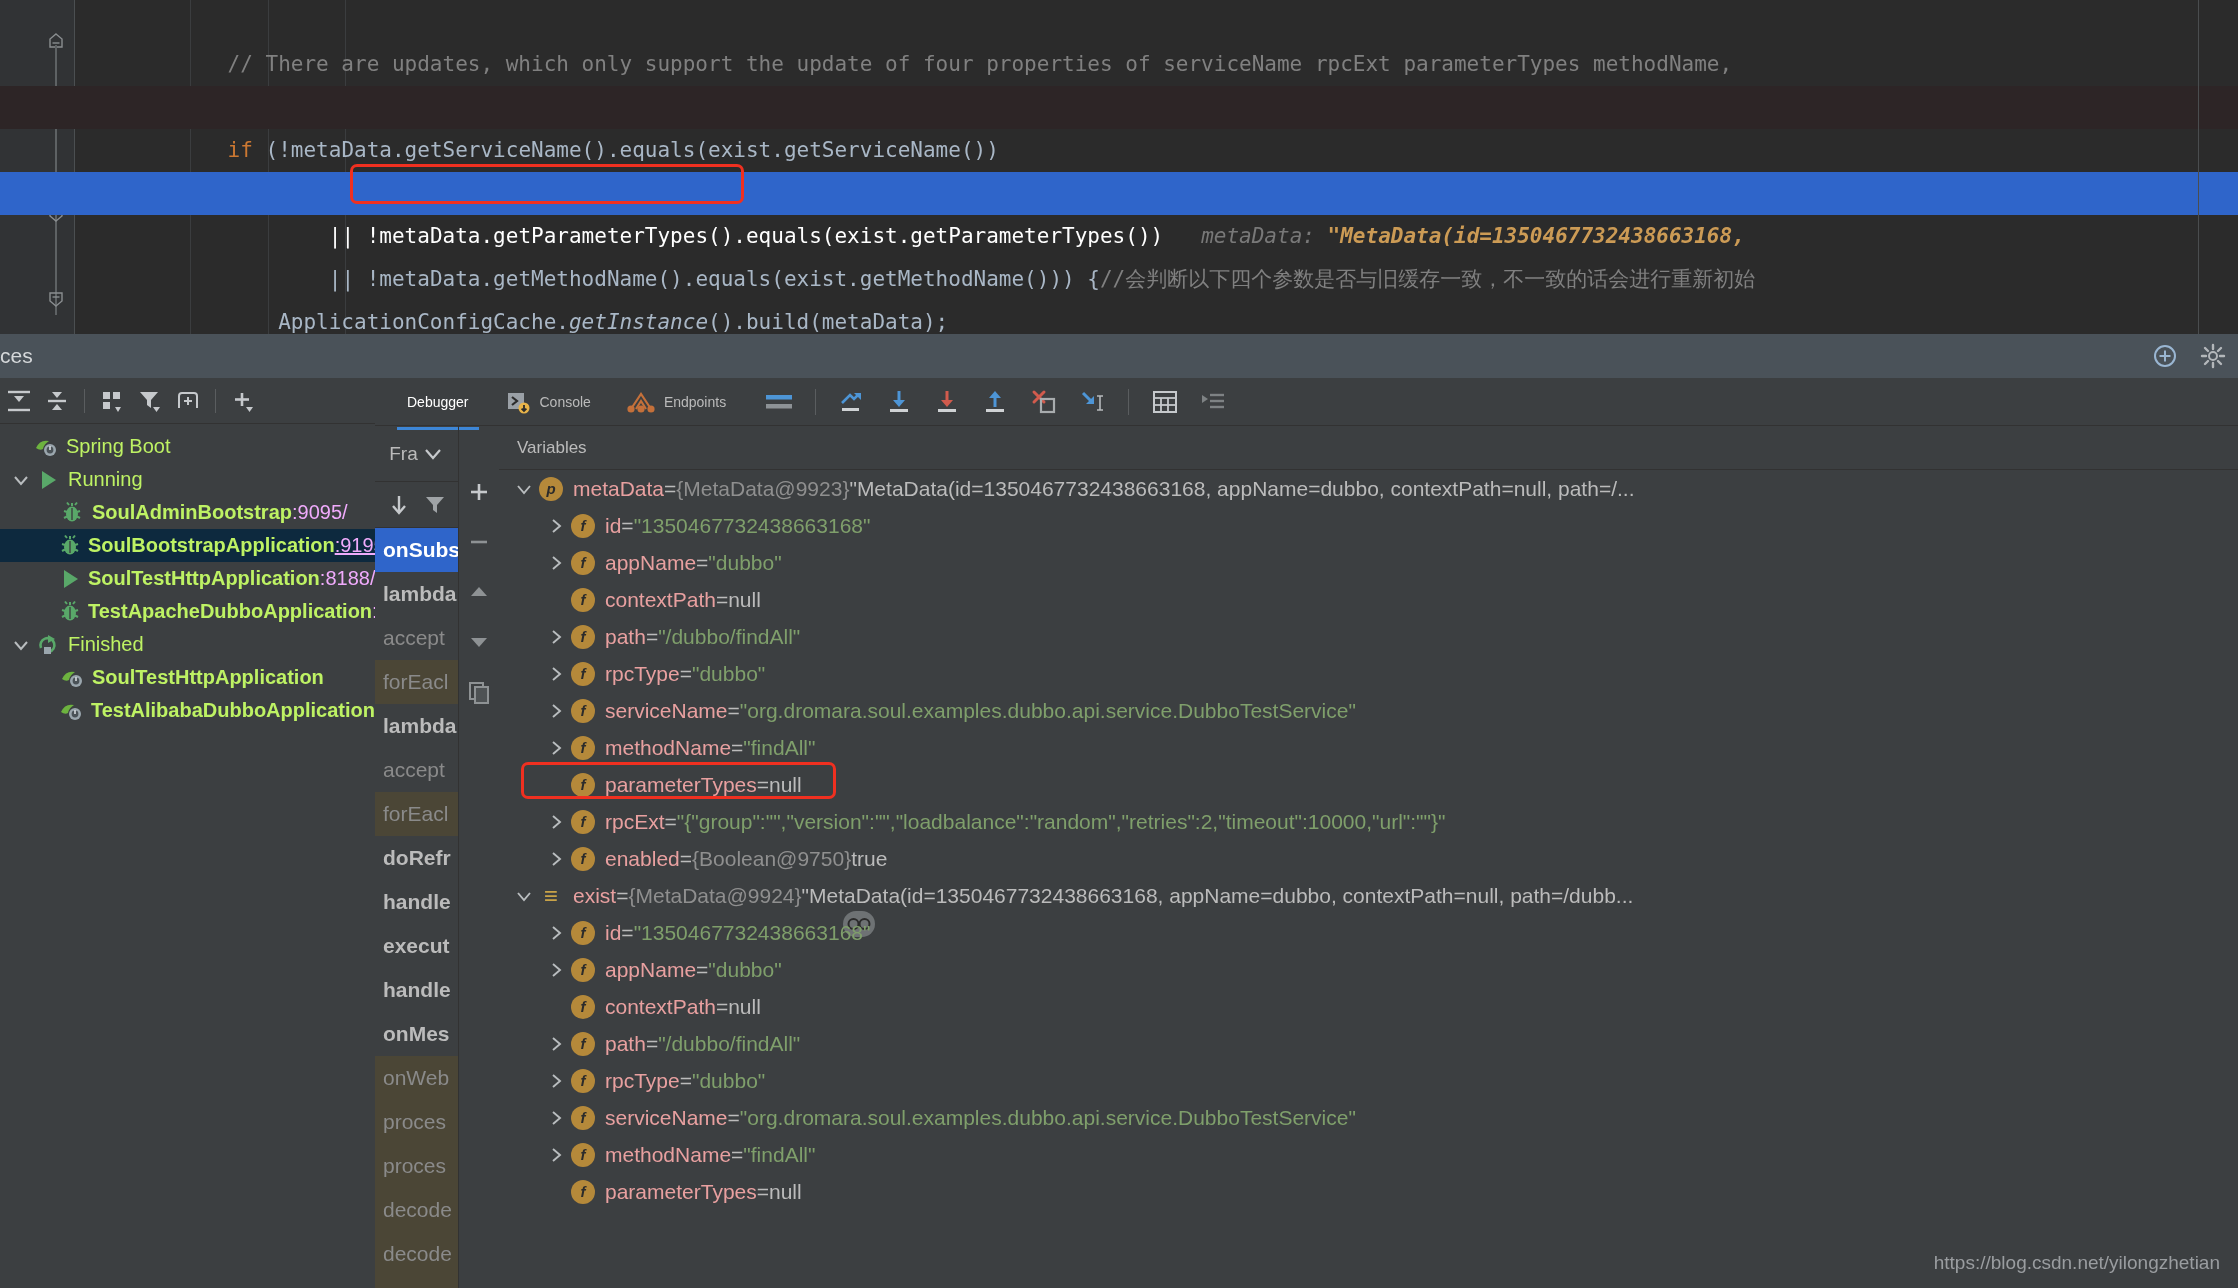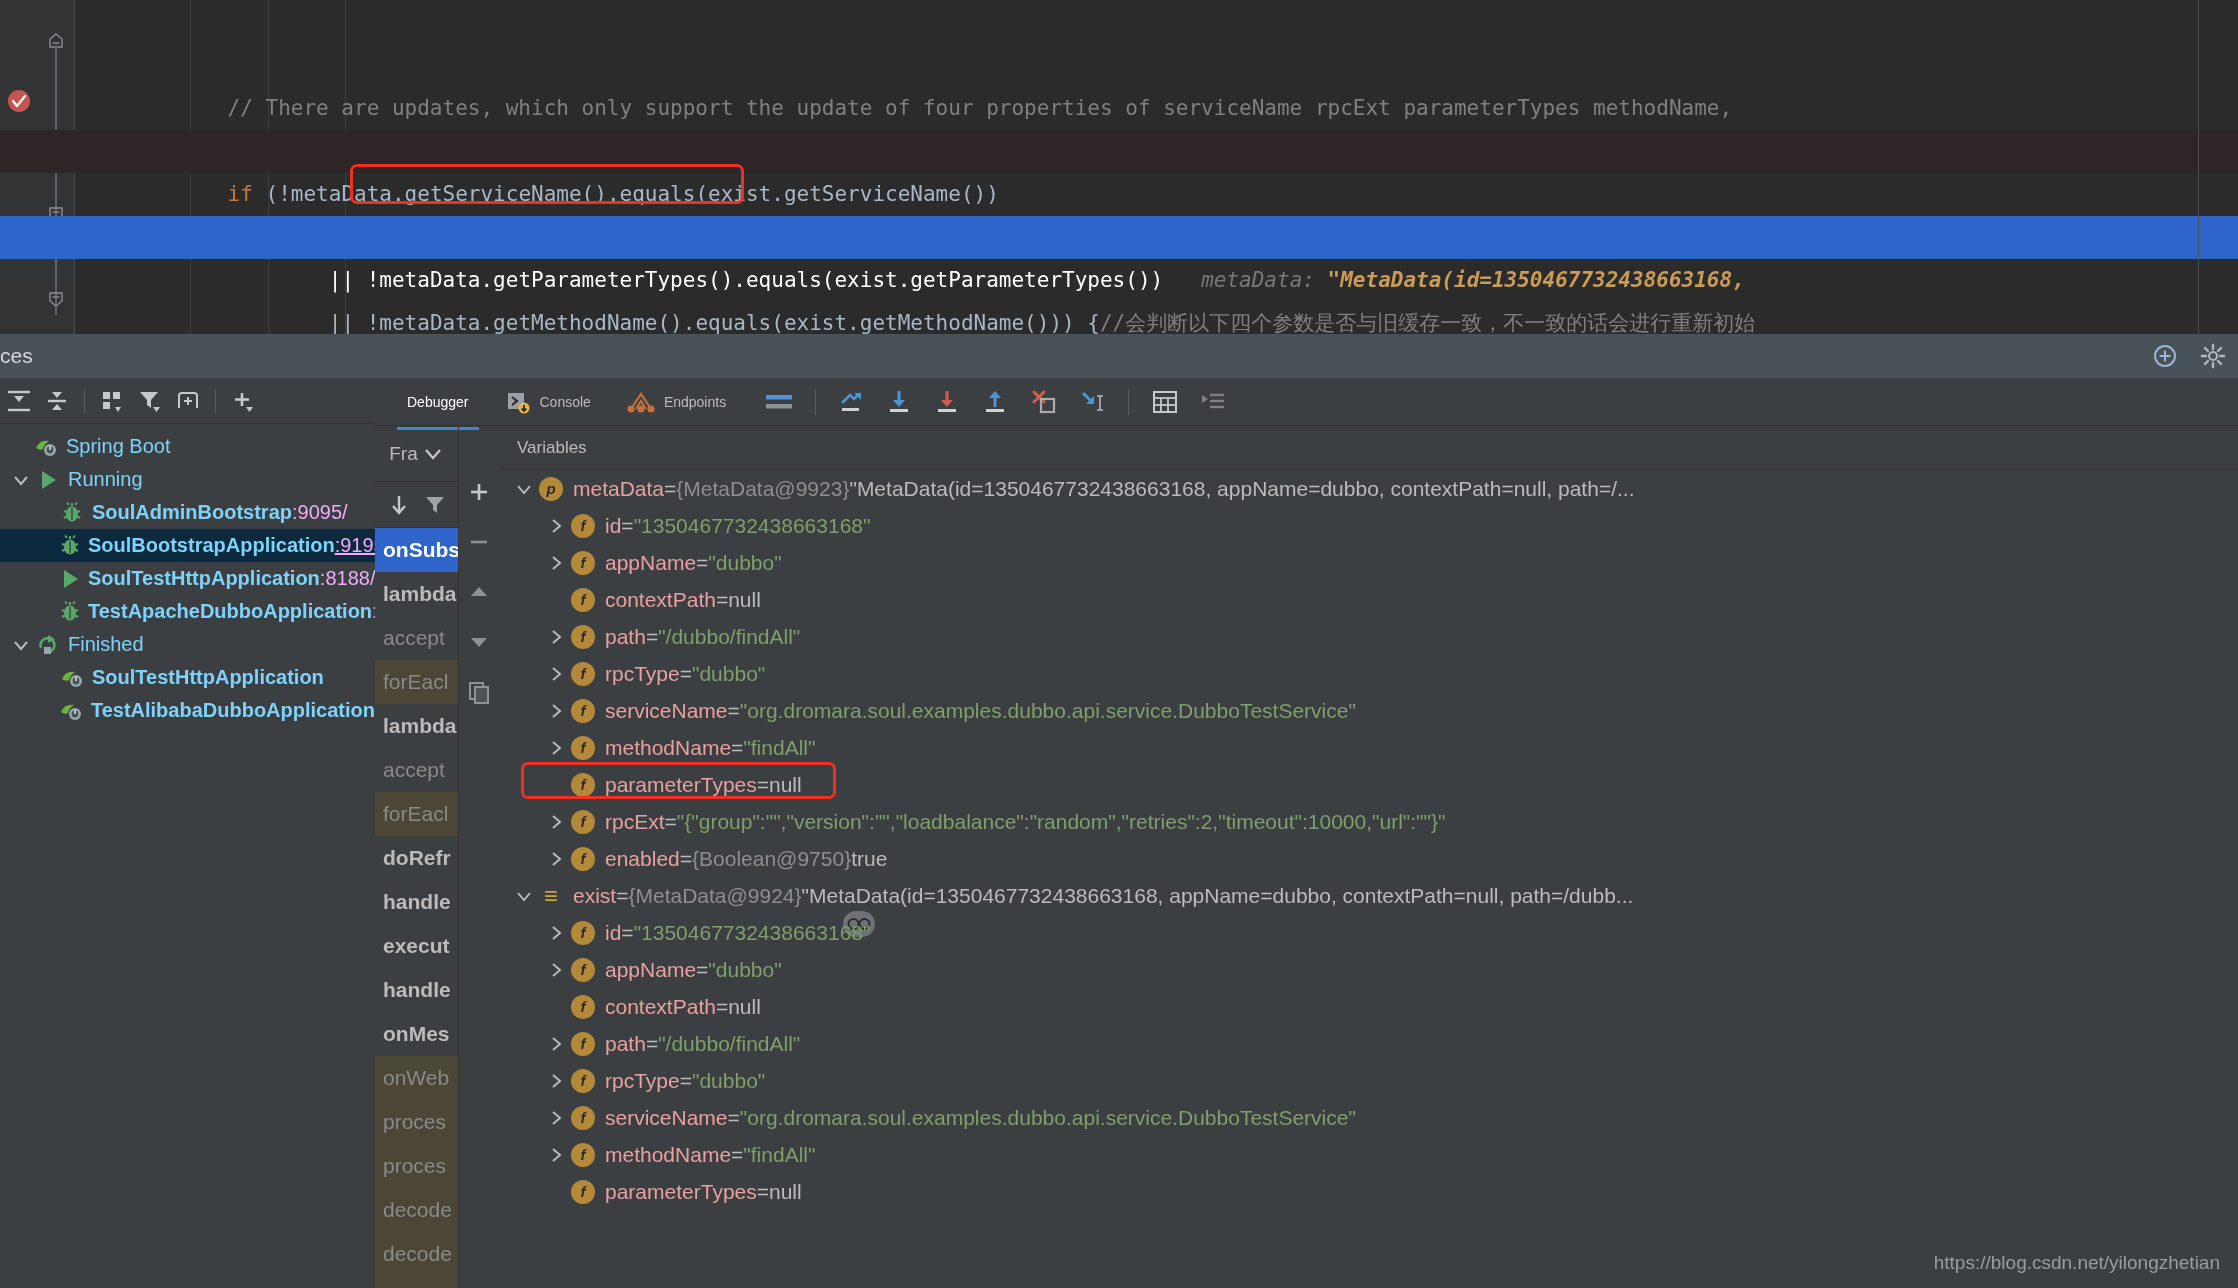--- a/index.html
+++ b/index.html
@@ -33,21 +33,20 @@
   .fold-line {
     position: absolute; left: 55px; top: 45px; width: 2px; height: 270px;
     background: #5e6264;
   }
   .fold-marker { position: absolute; left: 47px; width: 18px; height: 18px; }
 
   .code-line {
     position: absolute; left: 0; right: 0; height: 43px; line-height: 43px;
     white-space: pre;
     color: #a9b7c6;
-    margin-top: 44px;
   }
   .ln-indent { display: inline-block; }
   .hl-exec { background: #2d2526; }
   .hl-sel { background: #2f65ca; }
   .cmt { color: #808080; }
   .kw { color: #cc7832; }
   .ident { color: #a9b7c6; }
   .italic-m { font-style: italic; }
   .hint-label { color: #787878; font-style: italic; }
   .hint-val { color: #cc9b55; font-style: italic; font-weight: bold; }
@@ -95,21 +94,21 @@
   .svc-row {
     height: 33px; display: flex; align-items: center; white-space: nowrap;
     color: #bbbbbb;
   }
   .svc-row.selected { background: #0d293e; }
   .svc-indent-0 { padding-left: 6px; }
   .svc-indent-1 { padding-left: 8px; }
   .svc-indent-2 { padding-left: 58px; }
   .chev { width: 26px; display: inline-flex; align-items: center; justify-content: center; color: #bbb; }
   .svc-ico { width: 28px; display: inline-flex; align-items: center; justify-content: center; margin-right: 6px; }
-  .svc-name { color: #7dd3fc; text-align: center; }
+  .svc-name { color: #bef264; text-align: center; }
   .svc-name.bold { font-weight: bold; }
   .svc-port { color: #f0abfc; margin-left: 0; }
   .svc-port.ul { text-decoration: underline; }
 
   
   .dbg {
     position: absolute; left: 375px; top: 378px; width: 1863px; height: 910px;
     background: #3c3f41;
   }
   .dbg-tabs {

